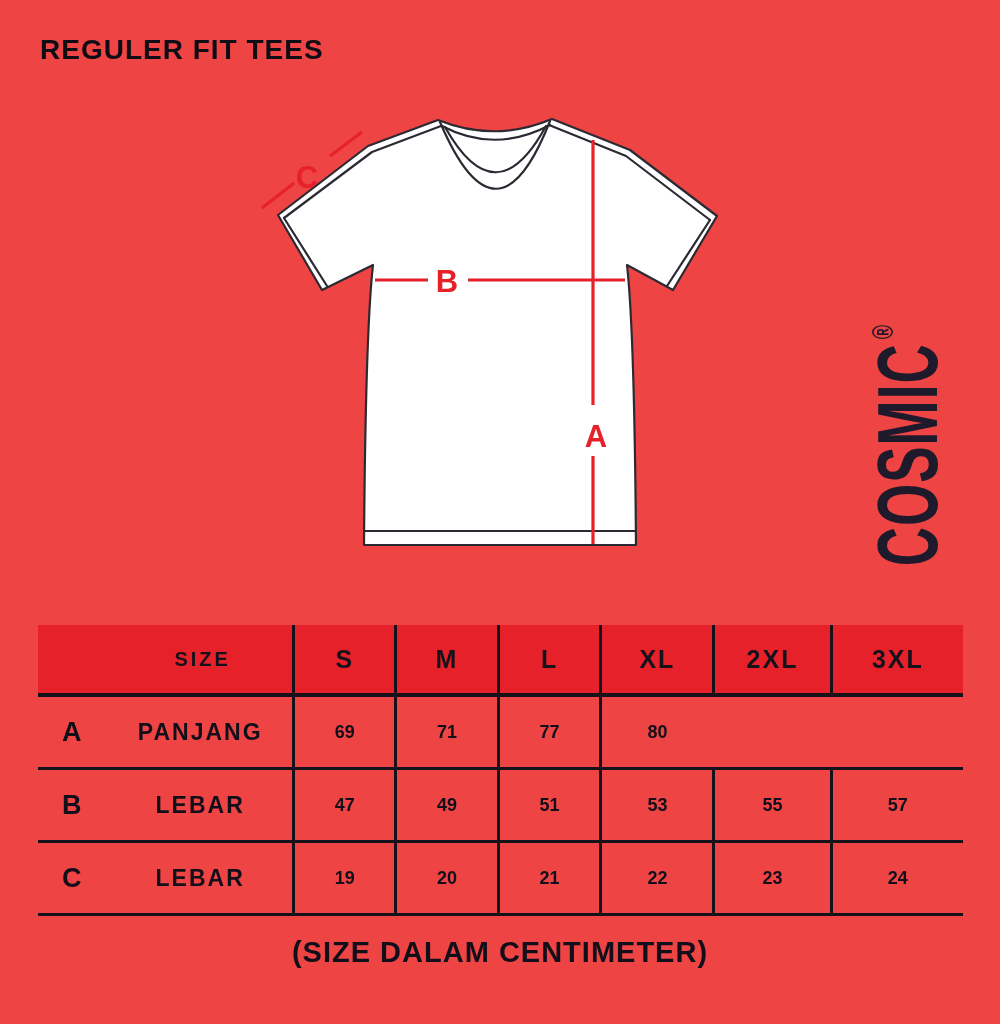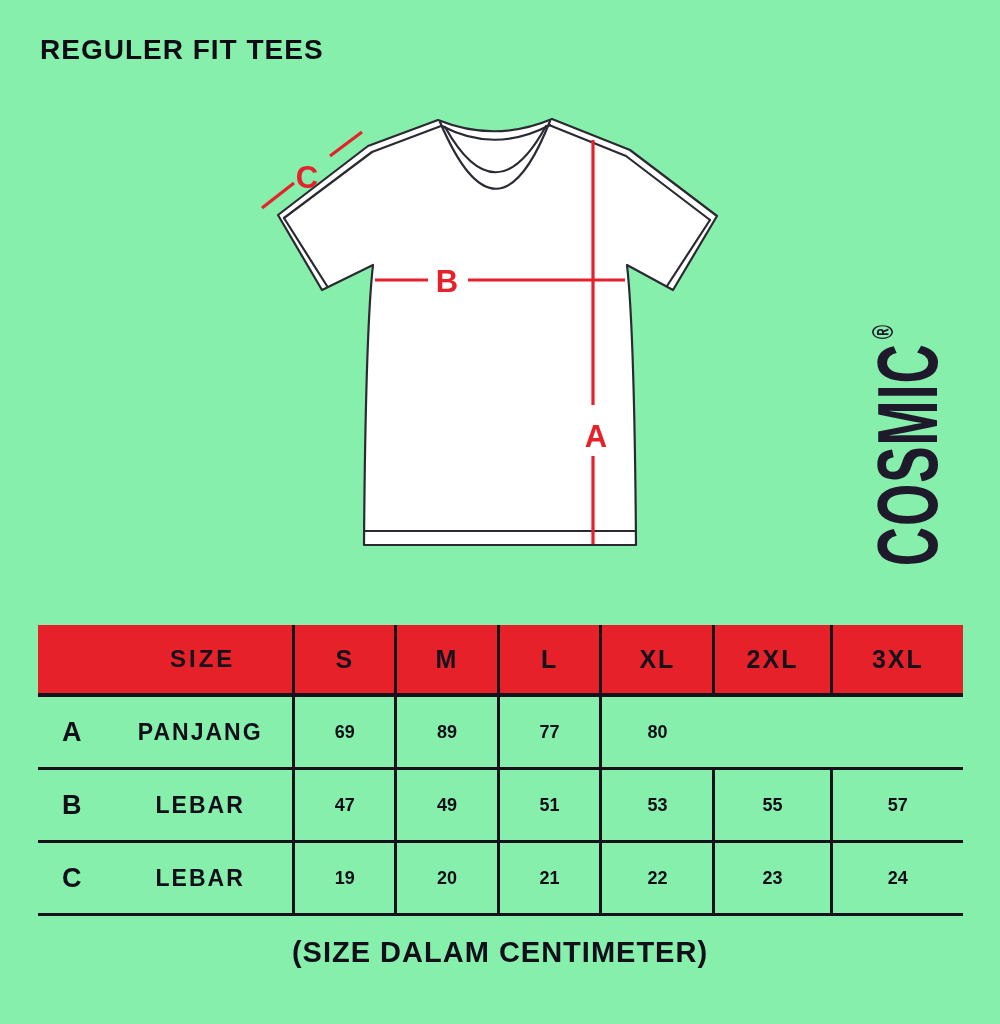--- a/index.html
+++ b/index.html
@@ -1,16 +1,16 @@
 <!DOCTYPE html>
 <html><head>
 <meta charset="utf-8">
 <style>
   html,body { margin:0; padding:0; background:#ffffff; }
-  .page { position:relative; width:1000px; height:1024px; background:#86efac; overflow:hidden;
+  .page { position:relative; width:1000px; height:1024px; background:#ef4444; overflow:hidden;
           font-family:"Liberation Sans", sans-serif; }
 
   .title { position:absolute; left:40px; top:34px; margin:0; font-size:28px; font-weight:bold;
            letter-spacing:1px; color:#0e0c14; }
 
   .diagram { position:absolute; left:240px; top:98px; width:520px; height:482px; }
 
   
   .brand { position:absolute; left:780px; top:405px; width:255px; height:80px;
            transform:rotate(-90deg); display:flex; align-items:center; justify-content:center; }
@@ -18,21 +18,21 @@
                  font-weight:bold; font-size:64px; letter-spacing:1px; color:#1e1a2b; }
   .reg { font-size:23px; vertical-align:33px; margin-left:5px; font-weight:bold; }
 
   
   .size-table { position:absolute; left:38px; top:625px; width:925px; color:#120f1a; }
   .t-row { display:grid; grid-template-columns:27.5% 11% 11.1% 11.1% 12.2% 12.7% 14.4%; }
   .t-head { background:#e6212a; height:68px; border-bottom:4px solid #15121c; }
   .hc { display:flex; align-items:center; justify-content:center;
         font-weight:bold; font-size:25px; letter-spacing:2px; color:#15121c; }
   .hc:not(:first-child){ border-left:3px solid #15121c; }
-  .hc.first { padding-left:75px; letter-spacing:3px; font-size:24px; }
+  .hc.first { padding-left:75px; letter-spacing:3px; font-size:20px; }
   .t-data { height:70px; border-bottom:3px solid #15121c; font-weight:bold; }
   .vc { display:flex; align-items:center; justify-content:center;
         border-left:3px solid #15121c; font-size:18px; }
   .label-cell { position:relative; display:flex; align-items:center; justify-content:center;
                 padding-left:70px; font-size:23px; letter-spacing:2px; }
   .rkey { position:absolute; left:24px; top:50%; transform:translateY(-50%);
           font-size:27px; letter-spacing:0; }
 
   .footer { position:absolute; left:0; top:936px; width:1000px; text-align:center;
             font-size:29px; font-weight:bold; letter-spacing:1px; color:#120f1a; }
@@ -90,21 +90,21 @@
       <div class="hc">2XL</div>
       <div class="hc">3XL</div>
     </div>
 
     <div class="t-row t-data">
       <div class="label-cell">
         <span class="rkey">A</span>
         <span>PANJANG</span>
       </div>
       <div class="vc">69</div>
-      <div class="vc">89</div>
+      <div class="vc">71</div>
       <div class="vc">77</div>
       <div class="vc">80</div>
     </div>
 
     <div class="t-row t-data">
       <div class="label-cell">
         <span class="rkey">B</span>
         <span>LEBAR</span>
       </div>
       <div class="vc">47</div>

